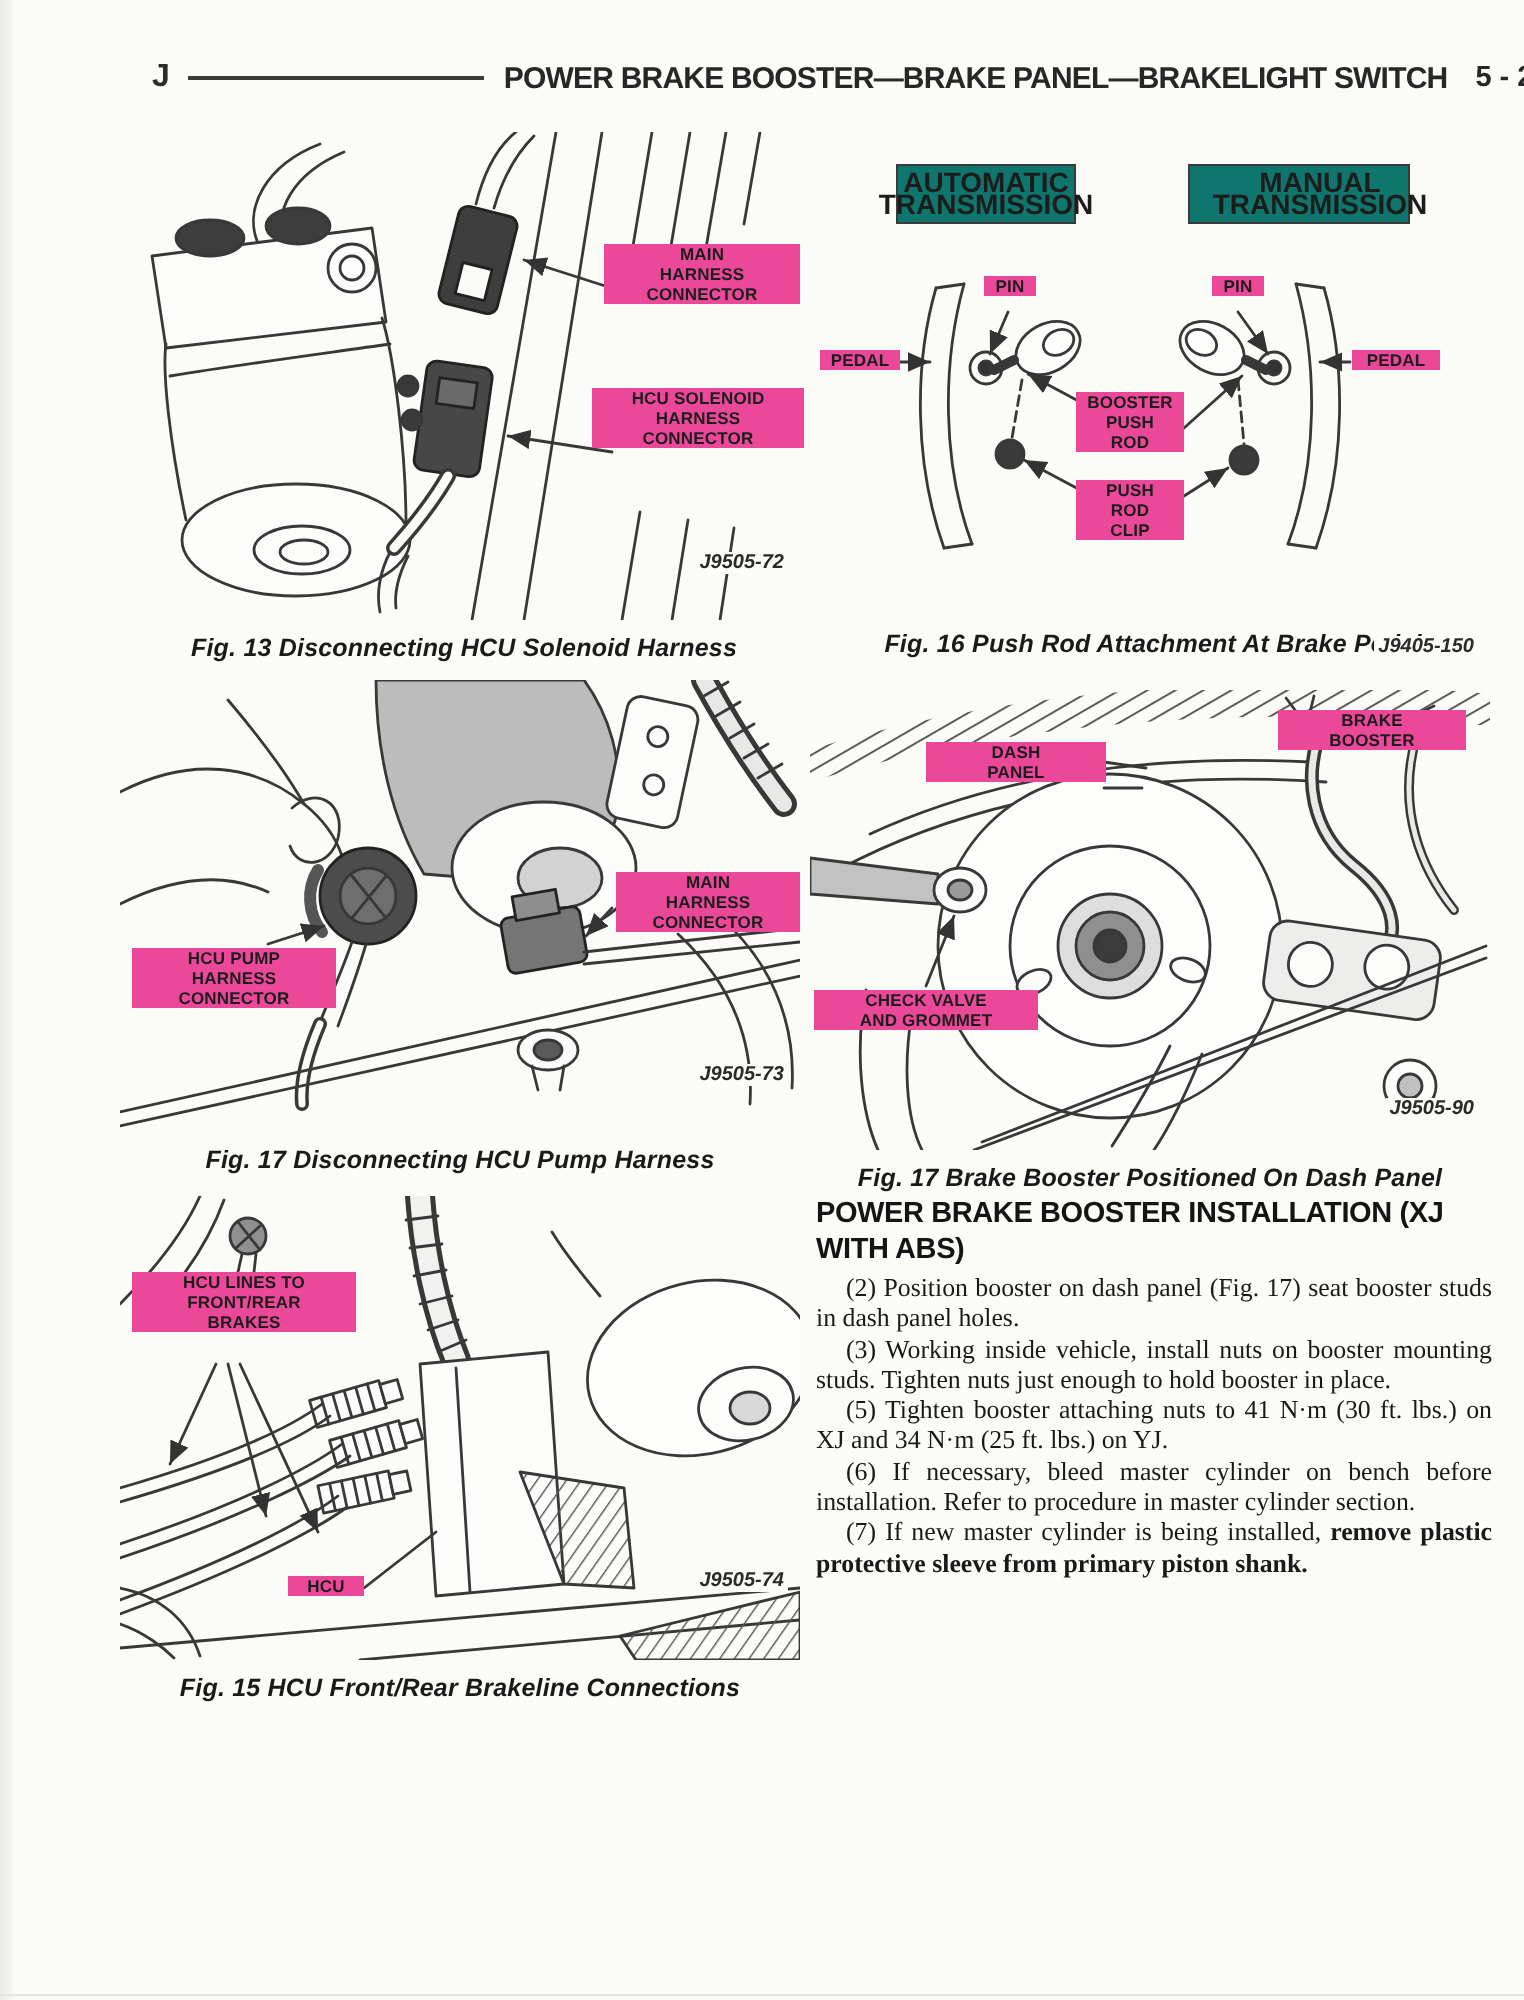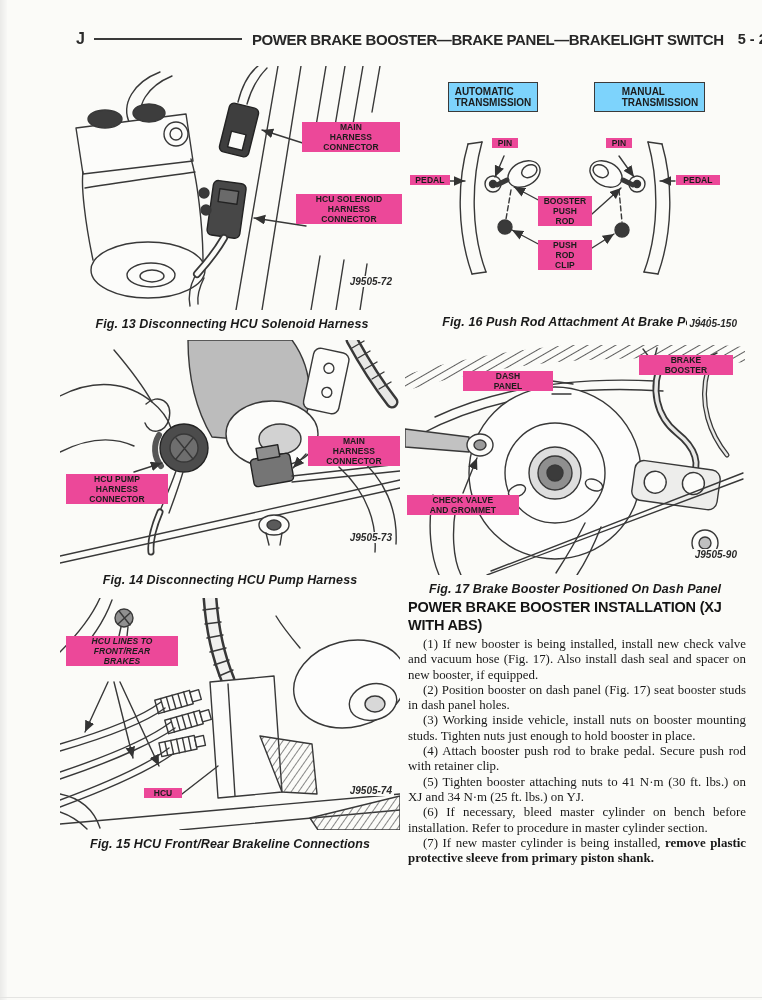--- a/index.html
+++ b/index.html
@@ -18,23 +18,23 @@
 
   
   .fig{position:absolute;}
   .art{position:relative;width:100%;}
   .art svg{position:absolute;inset:0;width:100%;height:100%;}
   svg .s{stroke:#383838;fill:none;stroke-width:1.4;stroke-linecap:round;stroke-linejoin:round;}
   .fig-label{position:absolute;font-weight:bold;font-size:8.5px;line-height:10px;text-align:center;
              color:#1c1c1c;white-space:pre-line;background:#ec4899;padding:0 1px;letter-spacing:0.1px;}
   .fig-ref{position:absolute;font-weight:bold;font-style:italic;font-size:10px;color:#2a2a2a;
            background:#fbfbf8;padding:0 2px;}
-  .trans-box{position:absolute;border:1.5px solid #3a3a3a;background:#7dd3fc;display:flex;
-             align-items:center;justify-content:center;font-weight:bold;
-             font-size:10px;line-height:11px;white-space:pre-line;color:#1c1c1c;}
+  .trans-box{position:absolute;border:1.5px solid #3a3a3a;background:#0f766e;display:flex;
+             align-items:center;justify-content:center;text-align:center;font-weight:bold;
+             font-size:14px;line-height:11px;white-space:pre-line;color:#1c1c1c;}
   .fig-cap{margin-top:7px;text-align:center;font-weight:bold;font-style:italic;font-size:12.5px;
            color:#1a1a1a;letter-spacing:0.1px;}
 
   
   .proc{position:absolute;left:408px;top:599px;width:338px;}
   .proc h2{margin:0 0 3px 0;font-size:14.5px;line-height:17.5px;font-weight:bold;color:#141414;letter-spacing:-0.2px;}
   .proc p{margin:0;font-family:"Liberation Serif",serif;font-size:12.9px;line-height:15.3px;
           text-align:justify;text-indent:15px;color:#191919;}
   .proc p b{font-weight:bold;}
 </style>
@@ -232,21 +232,21 @@
         </g>
       </svg>
       <div class="fig-label" style="left:248px;top:96px;width:90px;">MAIN
 HARNESS
 CONNECTOR</div>
       <div class="fig-label" style="left:6px;top:134px;width:100px;">HCU PUMP
 HARNESS
 CONNECTOR</div>
       <div class="fig-ref" style="right:6px;top:192px;">J9505-73</div>
     </div>
-    <div class="fig-cap">Fig. 14 Disconnecting HCU Pump Harness</div>
+    <div class="fig-cap">Fig. 17 Disconnecting HCU Pump Harness</div>
   </figure>
 
   <figure class="fig" style="left:405px;top:345px;width:340px;margin:0;">
     <div class="art" style="height:230px;">
       <svg viewBox="0 0 340 230">
         <defs>
           <marker id="ah17" markerWidth="9" markerHeight="8" refX="8" refY="3.5" orient="auto">
               <path d="M0,0 L8,3.5 L0,7 Z" fill="#333"></path>
             </marker>
           <pattern id="ht17" width="7" height="7" patternUnits="userSpaceOnUse" patternTransform="rotate(60)">
@@ -371,32 +371,30 @@
           <path d="M 0,214 C 12,218 22,226 27,231"></path>
           <line x1="0" y1="226" x2="340" y2="196"></line>
           <line x1="120" y1="232" x2="340" y2="212"></line>
           <polygon points="250,220 340,198 340,232 258,232" fill="url(#ht15)"></polygon>
           <line x1="48" y1="84" x2="25" y2="134" marker-end="url(#ah15)"></line>
           <line x1="54" y1="84" x2="73" y2="160" marker-end="url(#ah15)"></line>
           <line x1="60" y1="84" x2="99" y2="168" marker-end="url(#ah15)"></line>
           <line x1="122" y1="196" x2="158" y2="168"></line>
         </g>
       </svg>
-      <div class="fig-label" style="left:6px;top:38px;width:110px;font-style:italic;">HCU LINES TO
+      <div class="fig-label" style="left:6px;top:38px;width:110px;">HCU LINES TO
 FRONT/REAR
 BRAKES</div>
       <div class="fig-label" style="left:84px;top:190px;width:36px;">HCU</div>
       <div class="fig-ref" style="right:6px;top:187px;">J9505-74</div>
     </div>
     <div class="fig-cap">Fig. 15 HCU Front/Rear Brakeline Connections</div>
   </figure>
 
   <section class="proc">
     <h2>POWER BRAKE BOOSTER INSTALLATION (XJ WITH ABS)</h2>
-    <p>(1) If new booster is being installed, install new check valve and vacuum hose (Fig. 17). Also install dash seal and spacer on new booster, if equipped.</p>
     <p>(2) Position booster on dash panel (Fig. 17) seat booster studs in dash panel holes.</p>
     <p>(3) Working inside vehicle, install nuts on booster mounting studs. Tighten nuts just enough to hold booster in place.</p>
-    <p>(4) Attach booster push rod to brake pedal. Secure push rod with retainer clip.</p>
     <p>(5) Tighten booster attaching nuts to 41 N·m (30 ft. lbs.) on XJ and 34 N·m (25 ft. lbs.) on YJ.</p>
     <p>(6) If necessary, bleed master cylinder on bench before installation. Refer to procedure in master cylinder section.</p>
     <p><span>(7) If new master cylinder is being installed, </span><b>remove plastic protective sleeve from primary piston shank.</b></p>
   </section>
 </div>
 
 </body></html>

